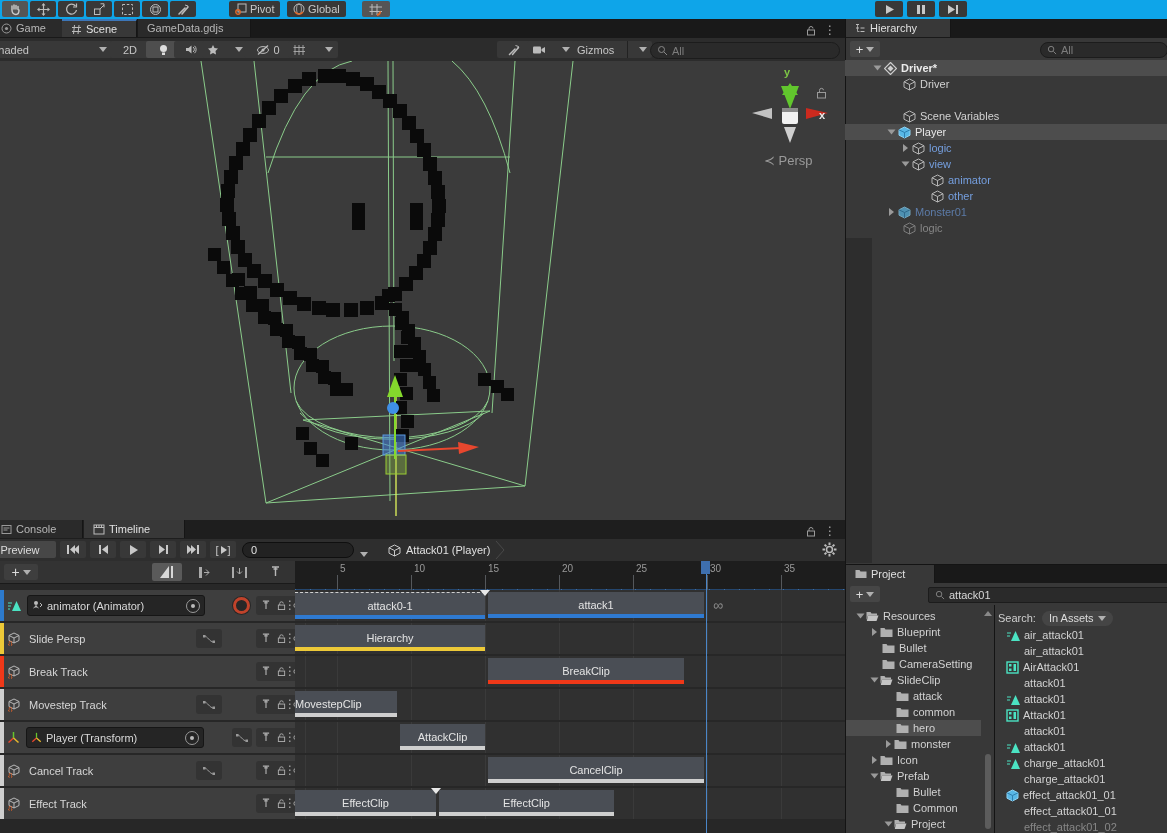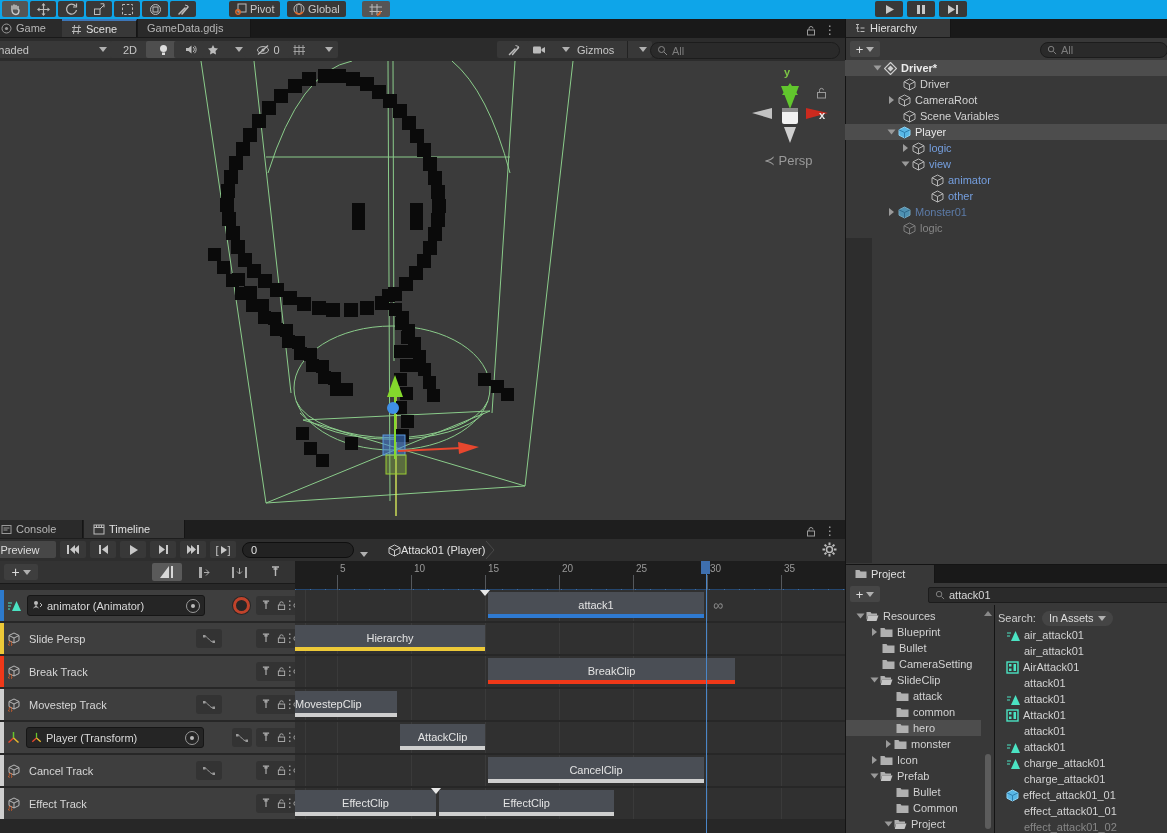--- a/index.html
+++ b/index.html
@@ -403,21 +403,21 @@
     </div>
     <div class="tpbtn" style="left:210px;color:#c8c8c8">
       [<svg width="7" height="8" viewBox="0 0 7 8" style="margin:0 1px">
           <path d="M1 0 L7 4 L1 8 Z" fill="#c8c8c8"></path>
         </svg>]
     </div>
     <div class="abs" style="left:242px;top:3px;width:94px;height:14px;background:#222;border:1px solid #0f0f0f;border-radius:8px;padding:0 8px;display:flex;align-items:center;color:#e0e0e0">
       <span>0</span>
     </div>
     <div class="abs" style="left:360px;top:8px"><span class="caret"></span></div>
-    <div class="abs row" style="left:388px;top:2px;height:18px;">
+    <div class="abs row" style="left:388px;top:2px;height:18px;gap:5px">
       <svg width="13" height="13" viewBox="0 0 13 13">
           <path d="M6.5 1 L12 3.8 V9.2 L6.5 12 L1 9.2 V3.8 Z" fill="none" stroke="#c8c8c8"></path>
           <path d="M1 3.8 L6.5 6.5 L12 3.8 M6.5 6.5 V12" fill="none" stroke="#c8c8c8"></path>
         </svg>
       <span style="color:#e0e0e0">Attack01 (Player)</span>
       <svg width="10" height="18" viewBox="0 0 10 18">
           <path d="M1 0 L9 9 L1 18" fill="none" stroke="#4a4a4a"></path>
         </svg>
     </div>
     <div class="abs" style="left:822px;top:3px">
@@ -519,20 +519,24 @@
           <path d="M3 5 V3.5 a2 2 0 0 1 4 -0.2" fill="none" stroke="#b0b0b0"></path>
         </svg>
       <svg width="13" height="9" viewBox="0 0 14 9">
           <ellipse cx="7" cy="4.5" rx="6" ry="4" fill="none" stroke="#b0b0b0"></ellipse>
           <circle cx="7" cy="4.5" r="1.6" fill="#b0b0b0"></circle>
         </svg>
     </div>
     <span class="kebab" style="left:284px;top:8px">⋮</span>
   </div>
   <div class="tcontent abs" style="top:590px">
+    <div class="clip" style="left:0;width:190px;border-top:1px dashed #cfcfcf">
+      <span class="clip-label">attack0-1</span>
+      <div class="clipbar" style="background:#2f7ad1"></div>
+    </div>
     <div class="marker" style="left:185px;top:0"></div>
     <div class="clip" style="left:193px;width:216px">
       <span class="clip-label">attack1</span>
       <div class="clipbar" style="background:#2f7ad1"></div>
     </div>
     <span class="abs" style="left:418px;top:7px;color:#8a8a8a;font-size:14px">∞</span>
   </div>
 
   <div class="trackrow abs" style="top:623px">
     <div class="tstripe" style="background:#edc938"></div>
@@ -588,21 +592,21 @@
           <path d="M3 5 V3.5 a2 2 0 0 1 4 -0.2" fill="none" stroke="#b0b0b0"></path>
         </svg>
       <svg width="13" height="9" viewBox="0 0 14 9">
           <ellipse cx="7" cy="4.5" rx="6" ry="4" fill="none" stroke="#b0b0b0"></ellipse>
           <circle cx="7" cy="4.5" r="1.6" fill="#b0b0b0"></circle>
         </svg>
     </div>
     <span class="kebab" style="left:284px;top:8px">⋮</span>
   </div>
   <div class="tcontent abs" style="top:656px">
-    <div class="clip" style="left:193px;width:247px">
+    <div class="clip" style="left:193px;width:196px">
       <span class="clip-label">BreakClip</span>
       <div class="clipbar" style="background:#f03818"></div>
     </div>
   </div>
 
   <div class="trackrow abs" style="top:689px">
     <div class="tstripe" style="background:#cfcfcf"></div>
     <svg width="14" height="14" viewBox="0 0 14 14" style="margin-left:7px">
         <path d="M7 1 L12 3.5 V8.5 L7 11 L2 8.5 V3.5 Z" fill="none" stroke="#b8b8b8"></path>
         <path d="M2 3.5 L7 6 L12 3.5 M7 6 V11" fill="none" stroke="#b8b8b8"></path>
@@ -791,28 +795,20 @@
       </svg>
     <span class="tlabel" style="font-weight:bold;color:#ececec">Driver*</span>
   </div>
   <div class="treerow" style="top:76px">
     <svg width="13" height="13" viewBox="0 0 13 13" style="margin-left:58px">
         <path d="M6.5 1 L12 3.8 V9.2 L6.5 12 L1 9.2 V3.8 Z" fill="none" stroke="#b4b4b4"></path>
         <path d="M1 3.8 L6.5 6.5 L12 3.8 M6.5 6.5 V12" fill="none" stroke="#b4b4b4"></path>
       </svg>
     <span class="tlabel">Driver</span>
   </div>
-  <div class="treerow" style="top:92px">
-    <span style="margin-left:44px" class="tarrow"></span>
-    <svg width="13" height="13" viewBox="0 0 13 13" style="margin-left:4px">
-        <path d="M6.5 1 L12 3.8 V9.2 L6.5 12 L1 9.2 V3.8 Z" fill="none" stroke="#b4b4b4"></path>
-        <path d="M1 3.8 L6.5 6.5 L12 3.8 M6.5 6.5 V12" fill="none" stroke="#b4b4b4"></path>
-      </svg>
-    <span class="tlabel">CameraRoot</span>
-  </div>
   <div class="treerow" style="top:108px">
     <svg width="13" height="13" viewBox="0 0 13 13" style="margin-left:58px">
         <path d="M6.5 1 L12 3.8 V9.2 L6.5 12 L1 9.2 V3.8 Z" fill="none" stroke="#b4b4b4"></path>
         <path d="M1 3.8 L6.5 6.5 L12 3.8 M6.5 6.5 V12" fill="none" stroke="#b4b4b4"></path>
       </svg>
     <span class="tlabel">Scene Variables</span>
   </div>
   <div class="treerow sel" style="top:124px">
     <span style="margin-left:44px" class="tarrow open"></span>
     <svg width="13" height="13" viewBox="0 0 13 13" style="margin-left:4px">

